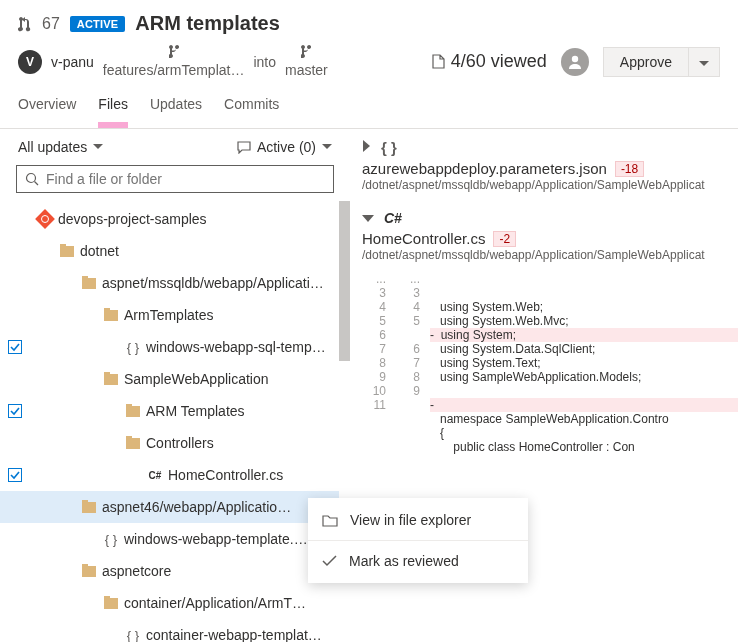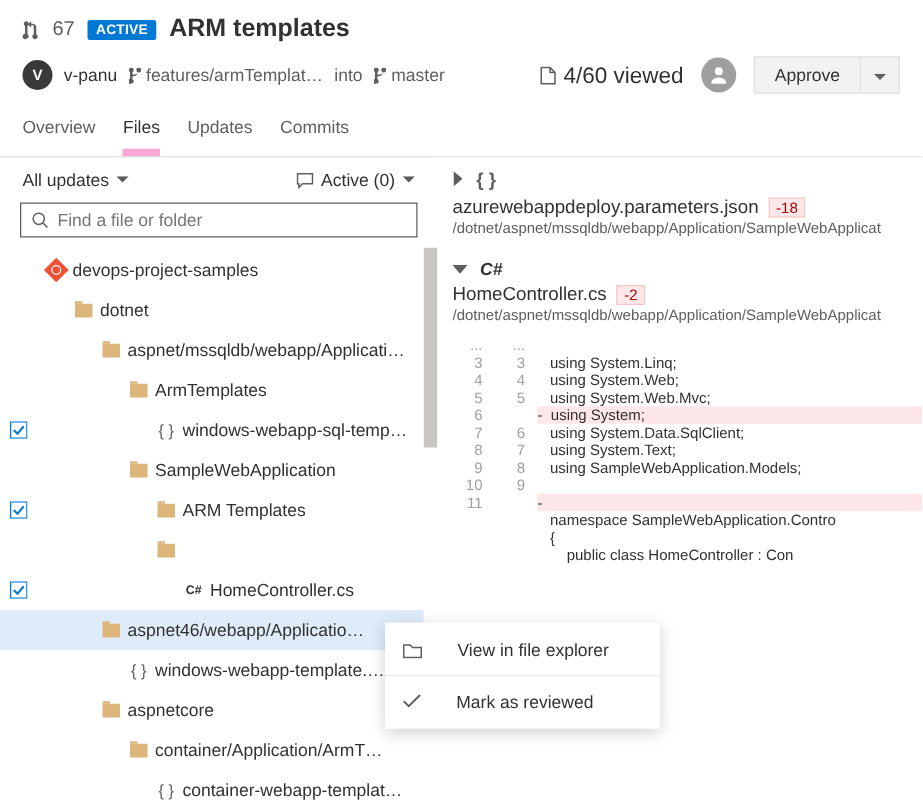--- a/index.html
+++ b/index.html
@@ -9,21 +9,21 @@
   .title-row { display: flex; align-items: center; gap: 10px; }
   .pr-icon { color: #605e5c; font-size: 14px; display: flex; align-items: center; gap: 4px; }
   .pr-number { font-size: 16px; color: #605e5c; }
   .badge { background: #0078d4; color: #fff; font-size: 11px; font-weight: 600; padding: 2px 7px; border-radius: 2px; letter-spacing: 0.2px; }
   .title { font-size: 20px; font-weight: 600; color: #323130; }
 
   .subrow { display: flex; align-items: center; justify-content: space-between; margin-top: 10px; }
   .sub-left { display: flex; align-items: center; gap: 9px; }
   .avatar { width: 24px; height: 24px; border-radius: 50%; background: #393939; color: #fff; display: flex; align-items: center; justify-content: center; font-size: 12px; font-weight: 600; }
   .username { font-size: 14px; color: #323130; text-align: right; }
-  .branch { color: #605e5c; font-size: 14px; display: flex; align-items: center; gap: 4px; max-width: 160px; white-space: nowrap; overflow: hidden; text-overflow: ellipsis; }
+  .branch { color: #605e5c; font-size: 14px; display: flex; align-items: center; gap: 4px; max-width: 160px; white-space: nowrap; overflow: hidden; text-overflow: ellipsis; flex-direction: column; }
   .into { color: #605e5c; font-size: 14px; }
   .sub-right { display: flex; align-items: center; gap: 14px; }
   .viewed { display: flex; align-items: center; gap: 6px; color: #323130; font-size: 18px; }
   .avatar-gray { width: 28px; height: 28px; border-radius: 50%; background: #a19f9d; display: flex; align-items: center; justify-content: center; }
   .approve-btn { display: flex; align-items: flex-end; }
   .approve-main { padding: 6px 16px; background: #f3f2f1; border: 1px solid #e1dfdd; font-size: 14px; cursor: pointer; }
   .approve-chev { padding: 6px 10px; background: #f3f2f1; border: 1px solid #e1dfdd; border-left: none; cursor: pointer; }
 
   .tabs { display: flex; gap: 22px; padding: 14px 18px 0; border-bottom: 1px solid #e1dfdd; }
   .tab { padding-bottom: 10px; font-size: 14px; color: #605e5c; cursor: pointer; }
@@ -51,21 +51,21 @@
   .folder-ico { width: 14px; height: 11px; background: #dcb67a; position: relative; }
   .folder-ico::before { content:""; position:absolute; top:-2px; left:0; width:6px; height:2px; background:#dcb67a; }
   .git-ico { width: 14px; height: 14px; background: #f05033; transform: rotate(45deg); position: relative; }
   .git-ico::after { content:""; position:absolute; inset:3px; border: 1.5px solid #fff; border-radius:50%; transform: rotate(-45deg); }
   .file-ico { color: #605e5c; font-size: 13px; }
   .cs-ico { font-weight:700; font-size: 10px; color:#323130; }
   .label { overflow: hidden; text-overflow: ellipsis; flex: 1; }
   .more { width: 26px; height: 24px; display:flex; align-items:center; justify-content:center; flex-shrink: 0; font-weight: bold; letter-spacing: 1px; color:#323130; margin-right: 10px;}
 
   .context-menu { position: absolute; left: 308px; top: 498px; width: 220px; background: #fff; box-shadow: 0 3px 12px rgba(0,0,0,0.18); z-index: 100; padding: 2px 0; }
-  .ctx-item { display: flex; align-items: center; gap: 28px; padding: 12px 14px; font-size: 14px; color: #323130; cursor: pointer; }
+  .ctx-item { display: flex; align-items: center; gap: 12px; padding: 12px 14px; font-size: 14px; color: #323130; cursor: pointer; }
   .ctx-item:first-child { border-bottom: 1px solid #edebe9; }
 
   .right-pane { flex: 1; overflow: hidden; background: #fff; padding: 10px 0 0 12px; }
   .file-block { margin-bottom: 18px; }
   .file-head { display: flex; align-items: center; gap: 10px; margin-bottom: 4px; }
   .chevron { color: #605e5c; cursor: pointer; font-size: 13px; }
   .lang-ico { color: #605e5c; font-size: 15px; font-weight: 600; }
   .lang-ico.cs { font-size: 14px; font-weight: 700; color:#323130; font-style: italic; }
   .file-title-row { display: flex; align-items: center; gap: 8px; }
   .file-name { font-size: 15px; color: #323130; }
@@ -236,20 +236,21 @@
               <span class="folder-ico"></span>
             </span>
             <span class="label">ARM Templates</span>
           </div>
           <div class="tree-row">
             <span class="chk"></span>
             <span class="indent" style="width:94px"></span>
             <span class="ico">
               <span class="folder-ico"></span>
             </span>
+            <span class="label">Controllers</span>
           </div>
           <div class="tree-row">
             <span class="chk">
               <svg width="14" height="14" viewBox="0 0 14 14">
                 <rect x="0.5" y="0.5" width="13" height="13" fill="none" stroke="#0078d4"></rect>
                 <path fill="none" stroke="#0078d4" stroke-width="1.6" d="M3 7l3 3 5-6"></path>
               </svg>
             </span>
             <span class="indent" style="width:116px"></span>
             <span class="ico">
@@ -335,21 +336,20 @@
 
       <div class="diff" id="diff">
           <div class="diff-row dots-row">
             <span class="ln">...</span>
             <span class="ln">...</span>
             <span class="code"></span>
           </div>
           <div class="diff-row">
             <span class="ln">3</span>
             <span class="ln">3</span>
-            <span class="code">   using System.Linq;</span>
           </div>
           <div class="diff-row">
             <span class="ln">4</span>
             <span class="ln">4</span>
             <span class="code">   using System.Web;</span>
           </div>
           <div class="diff-row">
             <span class="ln">5</span>
             <span class="ln">5</span>
             <span class="code">   using System.Web.Mvc;</span>

